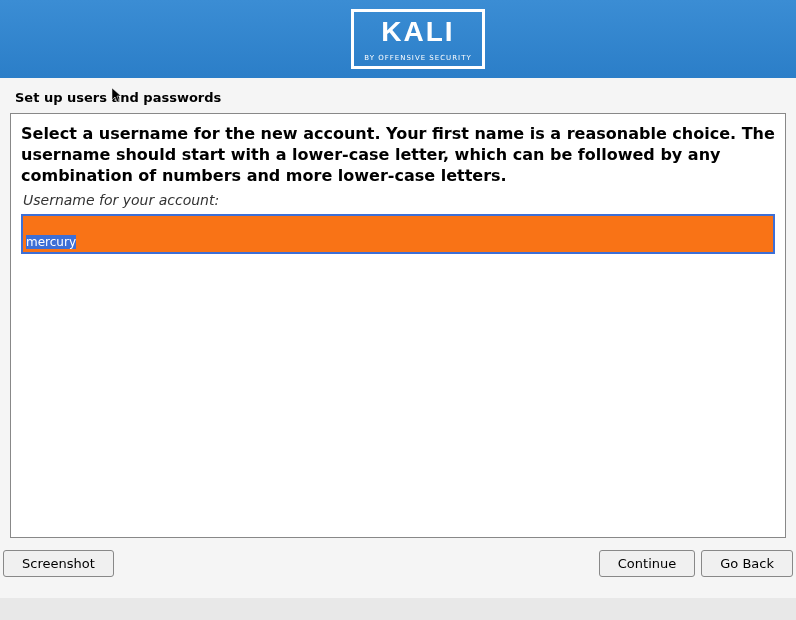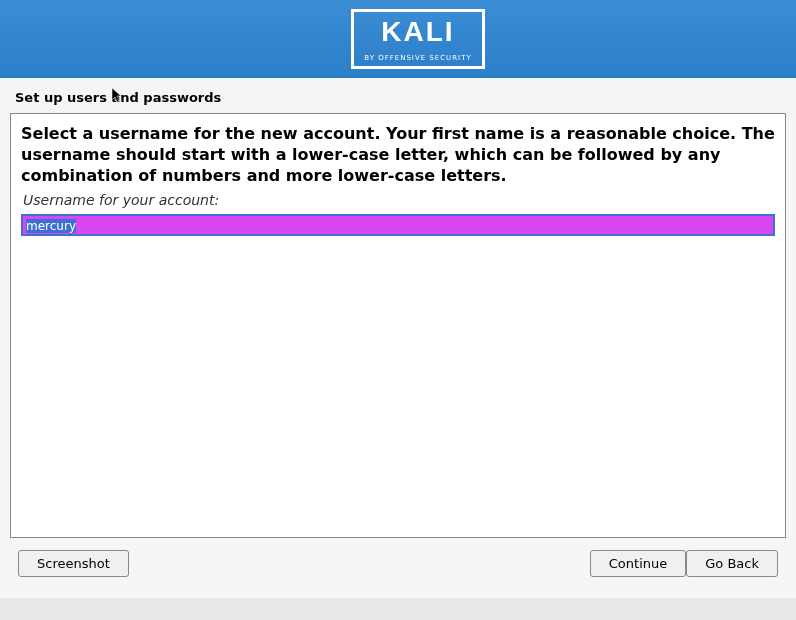--- a/index.html
+++ b/index.html
@@ -65,21 +65,22 @@
       color: #333;
       margin-top: 6px;
       margin-left: 2px;
     }
     .selected-text {
       background: #3d6fd6;
       color: #fff;
     }
     .button-bar {
       display: flex;
-      padding: 12px 18px;
+      padding: 12px 3px;
+      gap: 6px;
     }
     .spacer {
       flex: 1;
     }
     .btn {
       padding: 5px 18px;
       font-size: 13px;
       font-family: inherit;
       background: #f0f0f0;
       border: 1px solid #888;
@@ -100,23 +101,23 @@
       height: 22px;
       background: #e8e8e8;
     }
     .input-wrapper {
       position: relative;
       margin-top: 6px;
     }
     .input-display {
       width: 100%;
       border: 2px solid #3d6fd6;
-      padding: 2px 3px;
+      padding: 18px 3px;
       font-size: 12px;
-      background: #d946ef;
+      background: #f97316;
       height: 22px;
       line-height: 16px;
     }
   </style>
 </head>
 <body>
 
 <div class="header">
   <div class="logo-box">
     <div class="logo-text">KALI</div>

